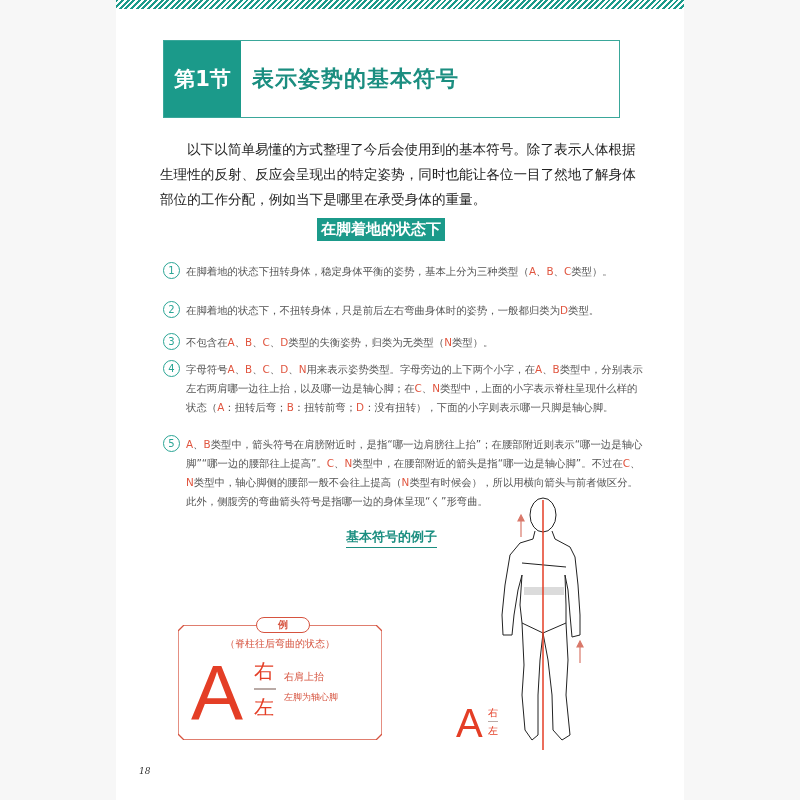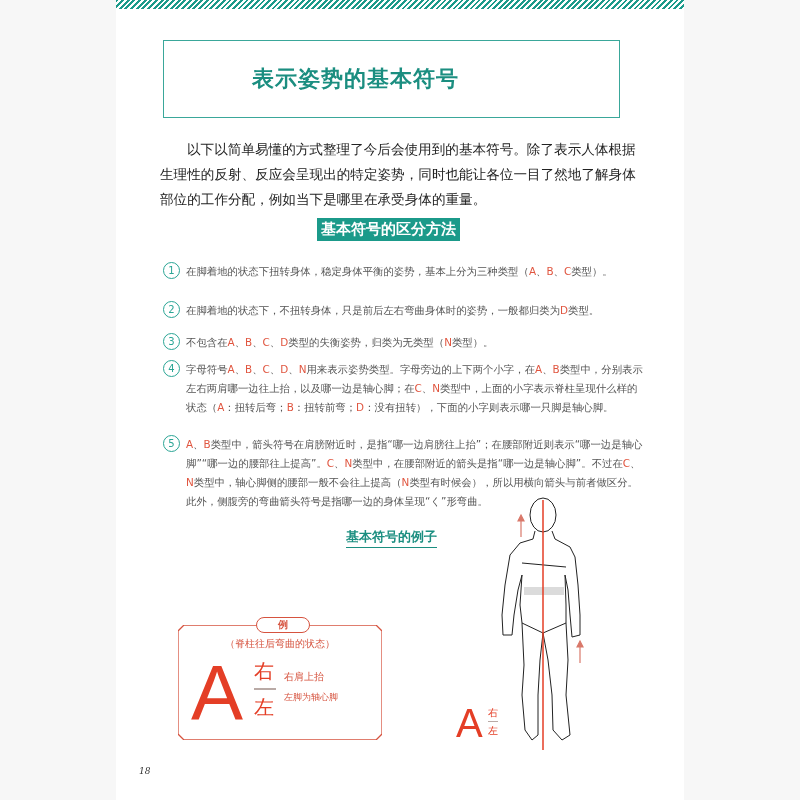--- a/index.html
+++ b/index.html
@@ -42,26 +42,27 @@
   .fig-line { position: absolute; left: 488px; top: 721px; width: 10px; height: 1px; background: #b9aaa6; }
   .pagenum { position: absolute; left: 139px; top: 766px; font-family: "DejaVu Serif", serif; font-style: italic; font-size: 9px; color: #333; }
 </style>
 </head>
 <body>
 
 <div class="page"></div>
 <div class="hatch"></div>
 
 <div class="header-box">
+  <div class="header-num">第1节</div>
   <div class="header-title">表示姿势的基本符号</div>
 </div>
 
 <p class="intro">以下以简单易懂的方式整理了今后会使用到的基本符号。除了表示人体根据生理性的反射、反应会呈现出的特定姿势，同时也能让各位一目了然地了解身体部位的工作分配，例如当下是哪里在承受身体的重量。</p>
 
-<div class="subhead">基本符号的区分方法</div>
+<div class="subhead">在脚着地的状态下</div>
 
 <div class="item" style="top:262px">
   <span class="num">1</span>
   <div class="txt"><span>在脚着地的状态下扭转身体，稳定身体平衡的姿势，基本上分为三种类型（</span><span class="red">A</span><span>、</span><span class="red">B</span><span>、</span><span class="red">C</span><span>类型）。</span></div>
 </div>
 <div class="item" style="top:301px">
   <span class="num">2</span>
   <div class="txt"><span>在脚着地的状态下，不扭转身体，只是前后左右弯曲身体时的姿势，一般都归类为</span><span class="red">D</span><span>类型。</span></div>
 </div>
 <div class="item" style="top:333px">

